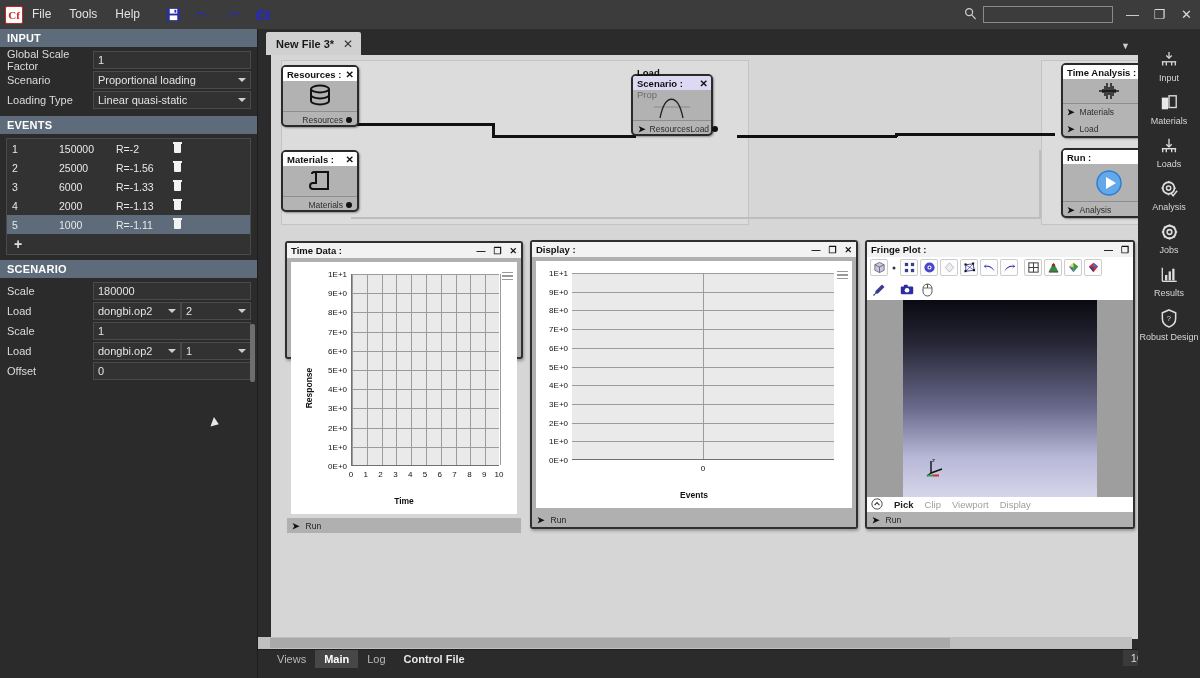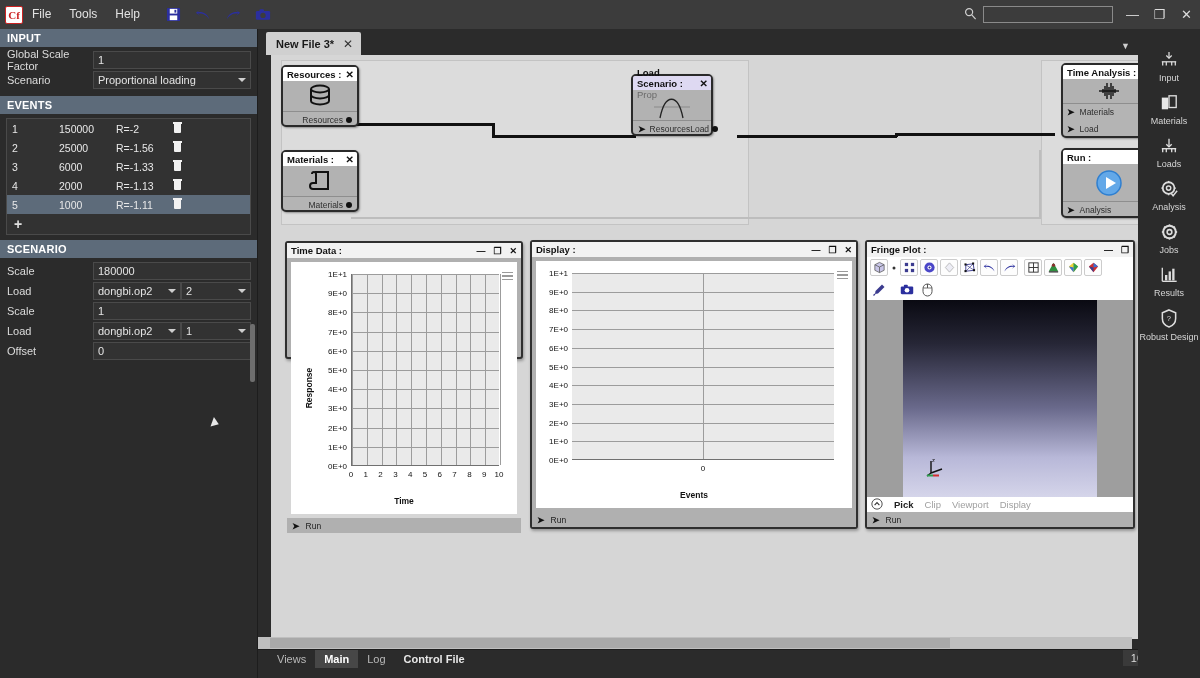--- a/index.html
+++ b/index.html
@@ -233,20 +233,27 @@
 
     <div style="padding-top:3px">
       <div class="prop-row">
         <div class="prop-label">Global Scale Factor</div>
         <div class="prop-field">1</div>
       </div>
       <div class="prop-row">
         <div class="prop-label">Scenario</div>
         <div class="prop-field">
           <span>Proportional loading</span>
+          <span class="caret"></span>
+        </div>
+      </div>
+      <div class="prop-row">
+        <div class="prop-label">Loading Type</div>
+        <div class="prop-field">
+          <span>Linear quasi-static</span>
           <span class="caret"></span>
         </div>
       </div>
     </div>
 
     <div class="section-header" style="margin-top:6px">EVENTS</div>
 
     <div class="evt-table">
 
       <div class="evt-row">

